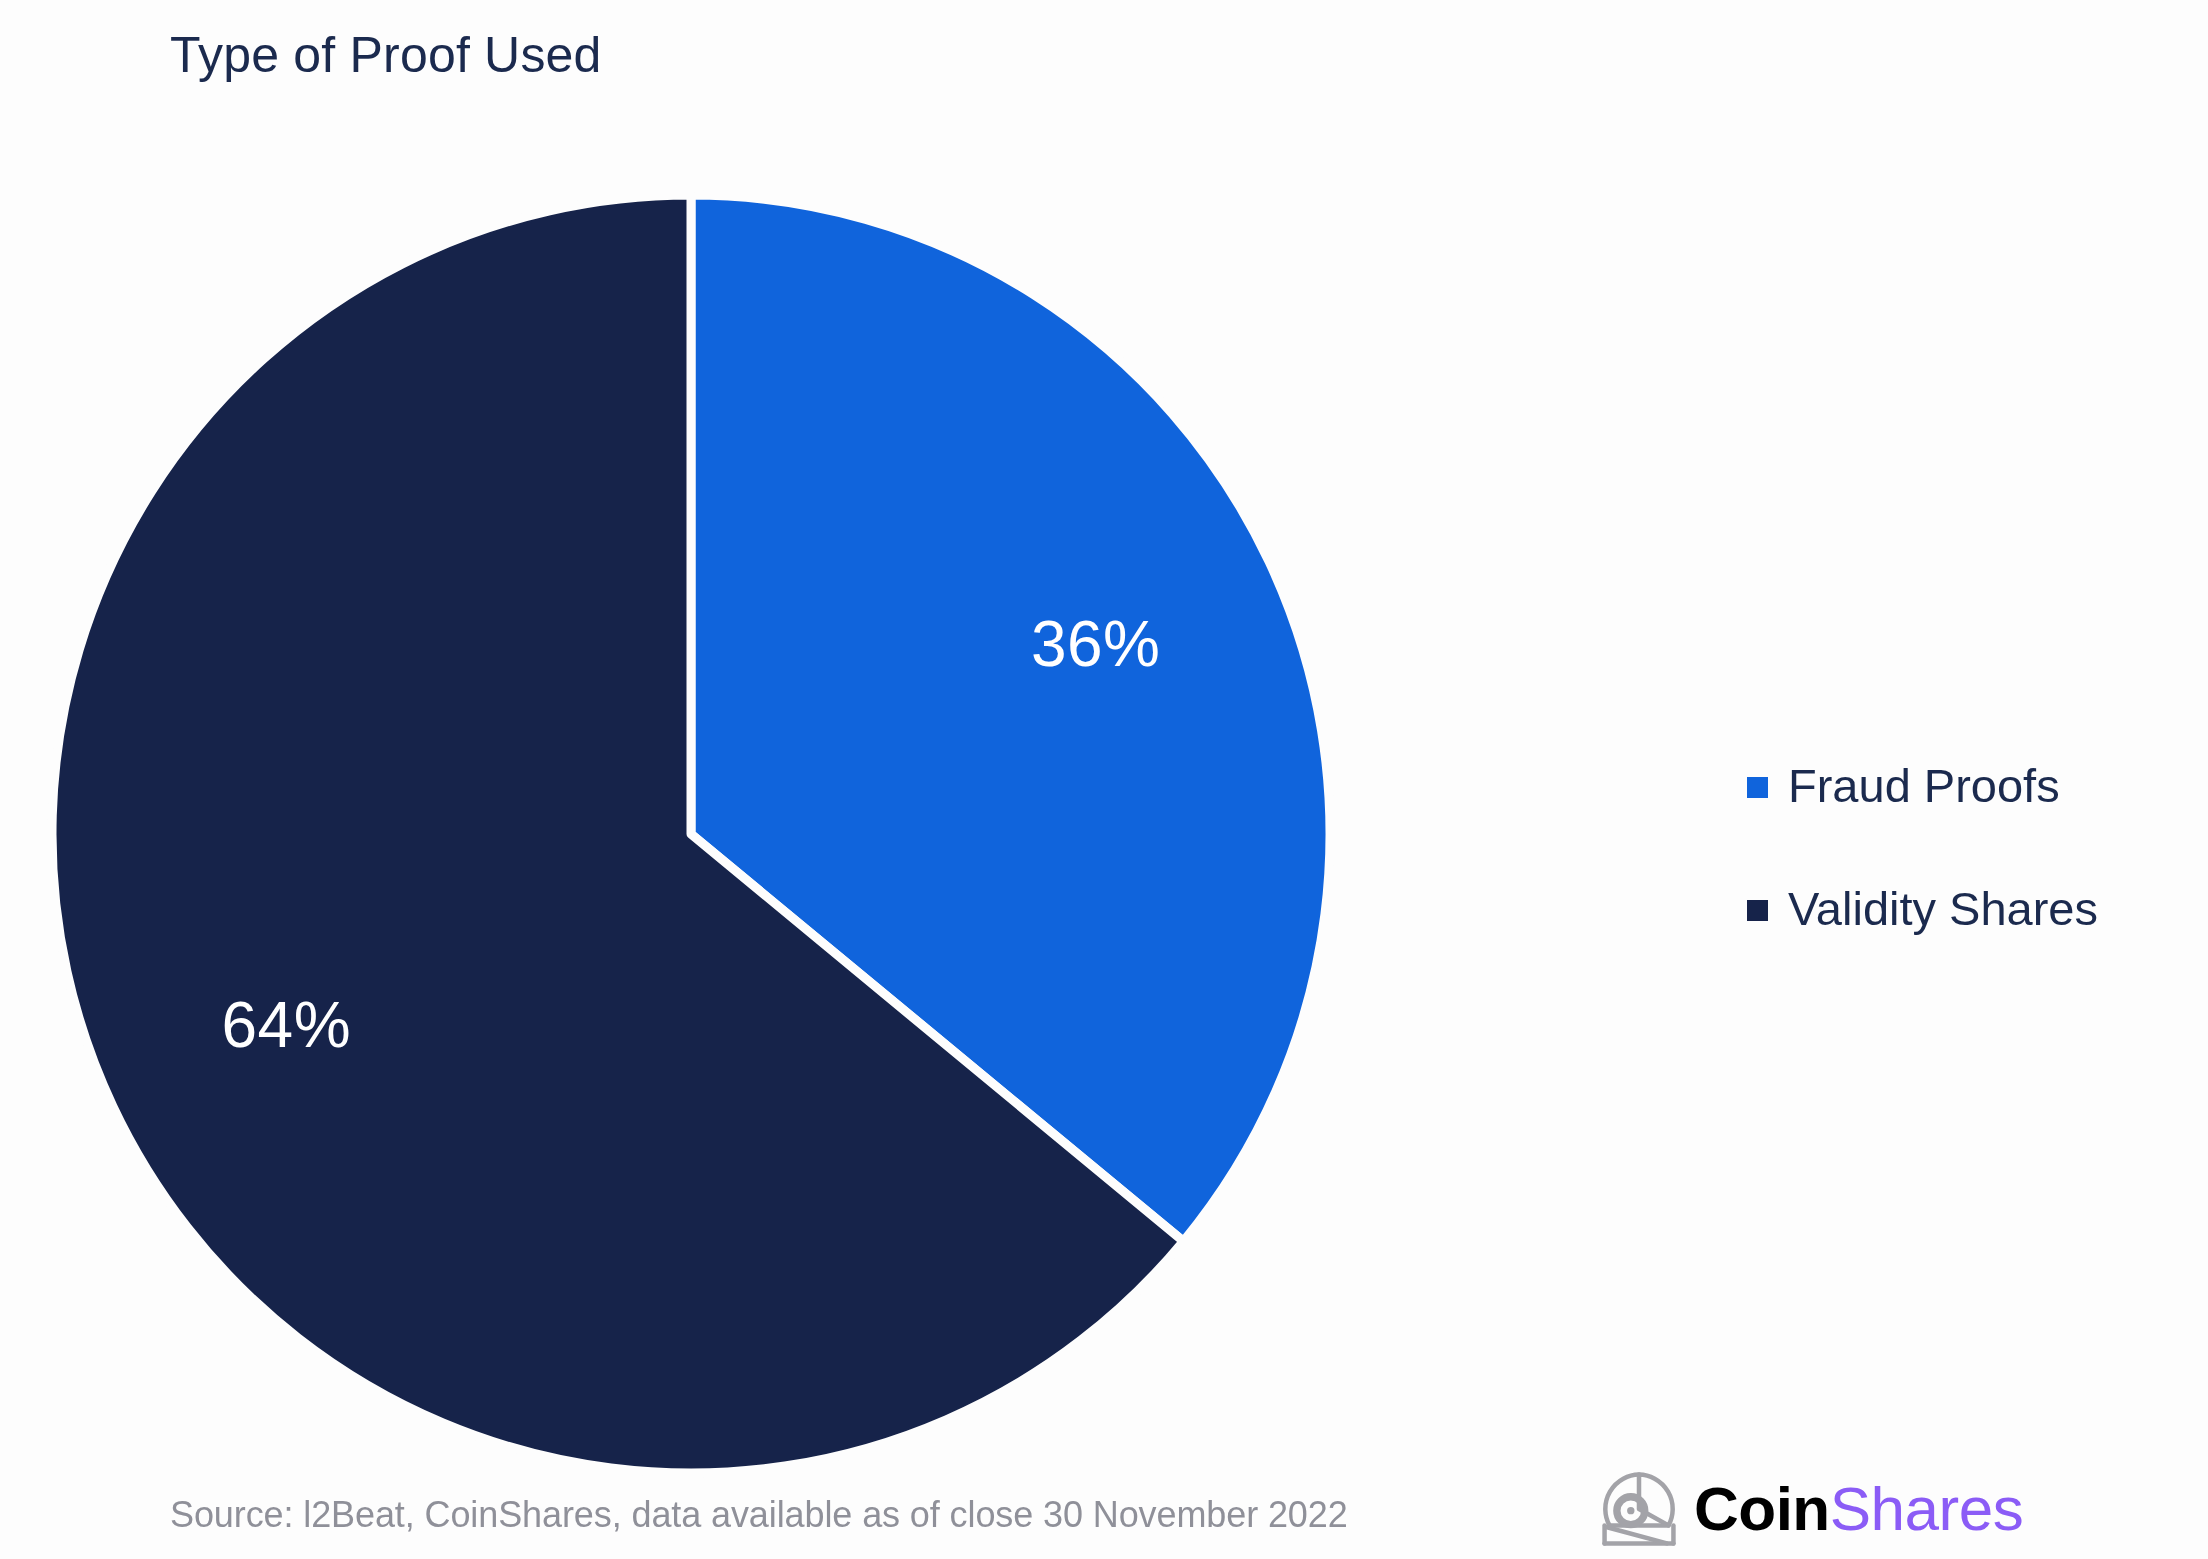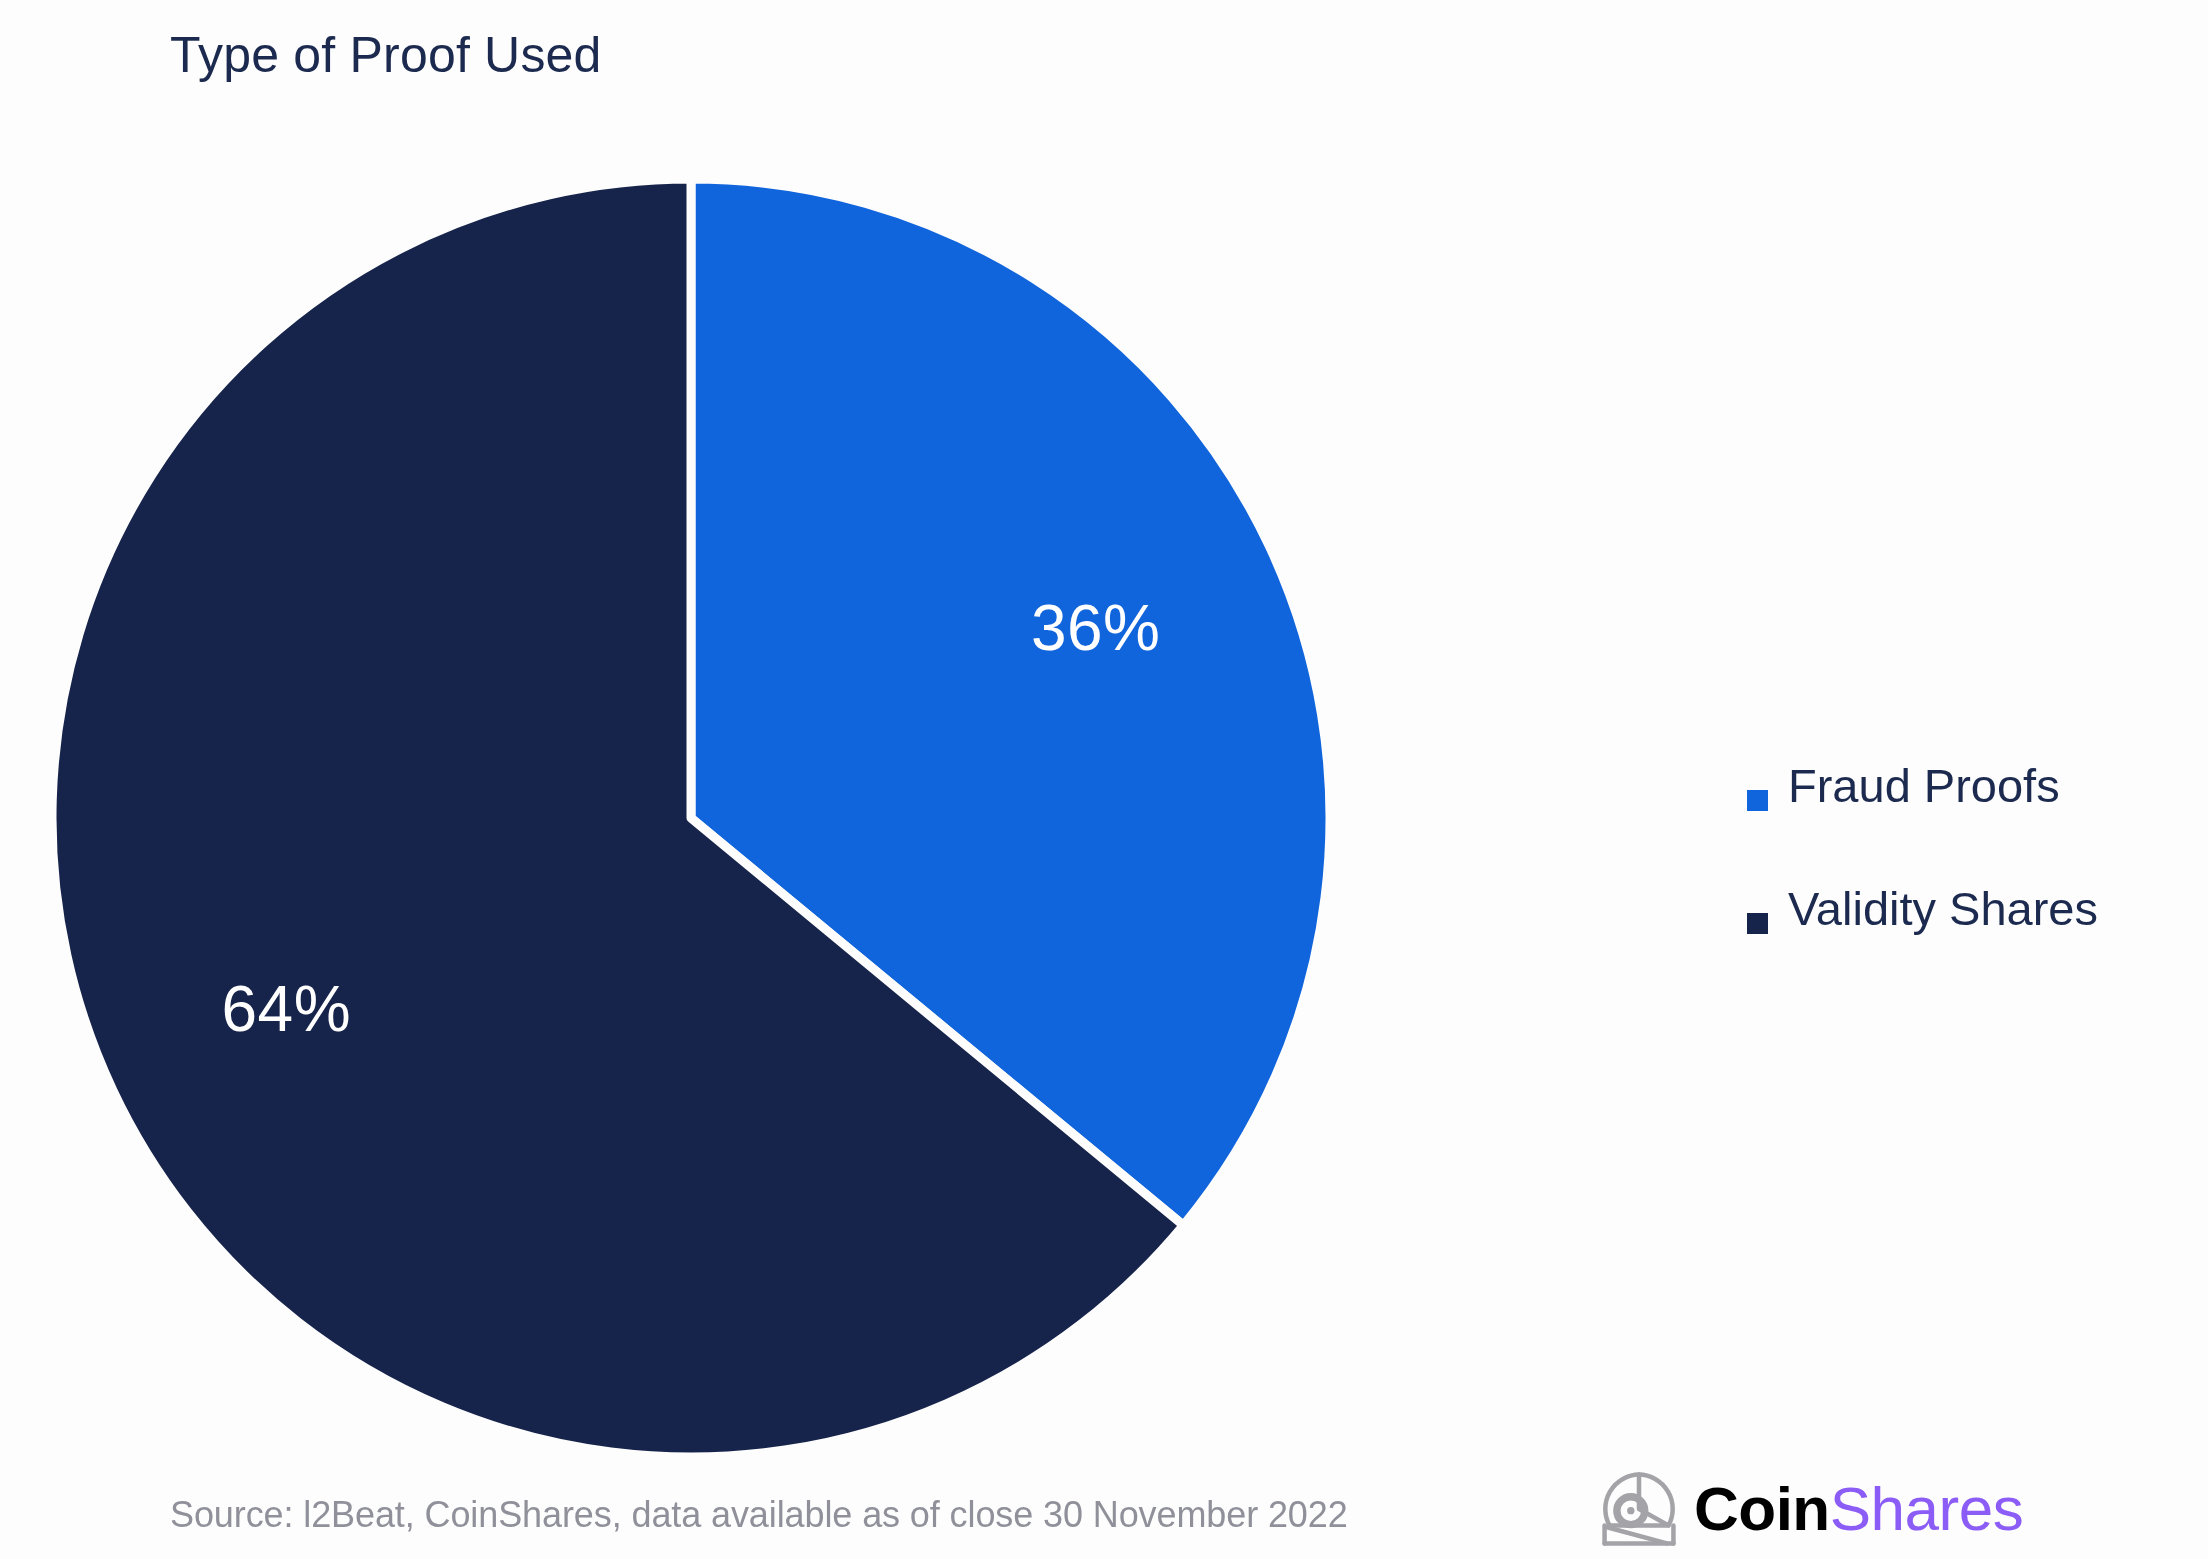--- a/index.html
+++ b/index.html
@@ -28,21 +28,21 @@
     font-weight: 400;
     letter-spacing: 0.2px;
     color: #1b2a4e;
     white-space: nowrap;
   }
 
   
   #pie-wrap {
     position: absolute;
     left: 0px;
-    top: 0px;
+    top: 16px;
     width: 1460px;
     height: 1500px;
   }
   #pie-svg {
     display: block;
   }
 
   .slice-label {
     font-family: "Liberation Sans", sans-serif;
     font-size: 64px;
@@ -55,21 +55,21 @@
   #legend {
     position: absolute;
     left: 1747px;
     top: 762px;
     display: flex;
     flex-direction: column;
     gap: 76px;
   }
   .legend-item {
     display: flex;
-    align-items: flex-end;
+    align-items: center;
     gap: 20px;
     white-space: nowrap;
   }
   .legend-swatch {
     width: 21px;
     height: 21px;
     flex: 0 0 auto;
     position: relative;
     top: 2px;
   }

